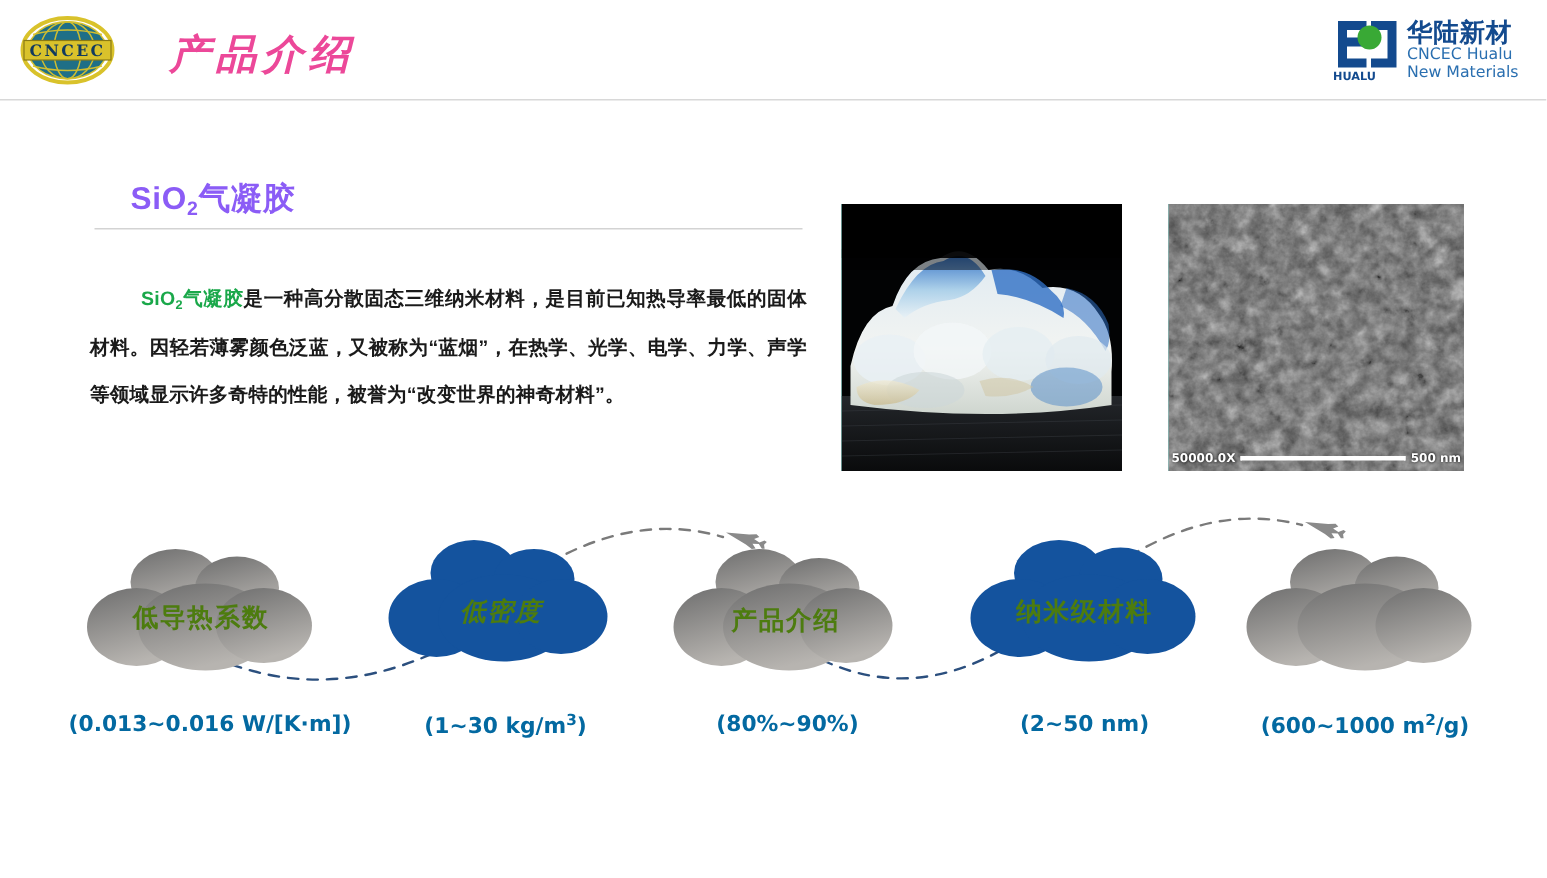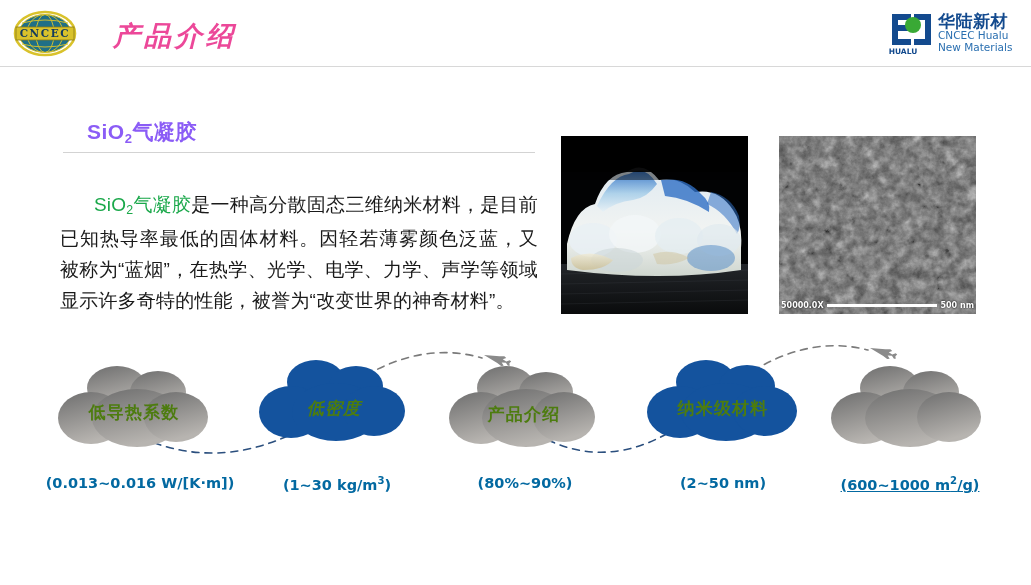--- a/index.html
+++ b/index.html
@@ -74,22 +74,22 @@
     width: 472px;
     height: 1px;
     background: #d3d3d3;
   }
 
   
   #body-paragraph {
     position: absolute;
     left: 60px; top: 170px;
     width: 478px;
-    font-size: 19px;
-    font-weight: normal;
+    font-size: 13px;
+    font-weight: bold;
     line-height: 31px;
     color: #1a1a1a;
     text-align: justify;
     text-indent: 34px;
     letter-spacing: 0.2px;
   }
   #body-paragraph .hl {
     color: #1aa84a;
   }
   #body-paragraph sub {
@@ -415,17 +415,17 @@
       </defs>
       <g fill="url(#gGray3)">
         <ellipse cx="62" cy="28" rx="30" ry="22"></ellipse>
         <ellipse cx="103" cy="32" rx="28" ry="21"></ellipse>
         <ellipse cx="36" cy="58" rx="33" ry="26"></ellipse>
         <ellipse cx="82" cy="58" rx="45" ry="29"></ellipse>
         <ellipse cx="121" cy="57" rx="32" ry="25"></ellipse>
       </g>
     </svg>
   </div>
-  <div class="cloud-caption" style="left:790px; top:155px; width:240px;text-decoration:underline;">
+  <div class="cloud-caption" style="left:790px; top:155px; width:240px;">
     <span>(600~1000 m</span><sup>2</sup><span>/g)</span>
   </div>
 
 </div>
 
 </body></html>

